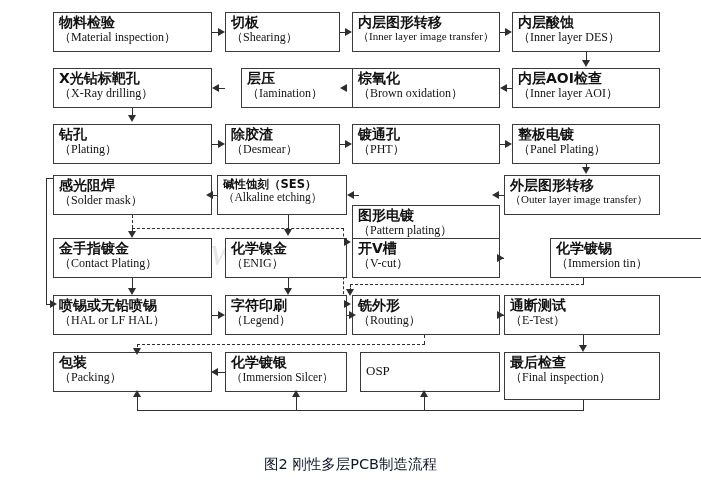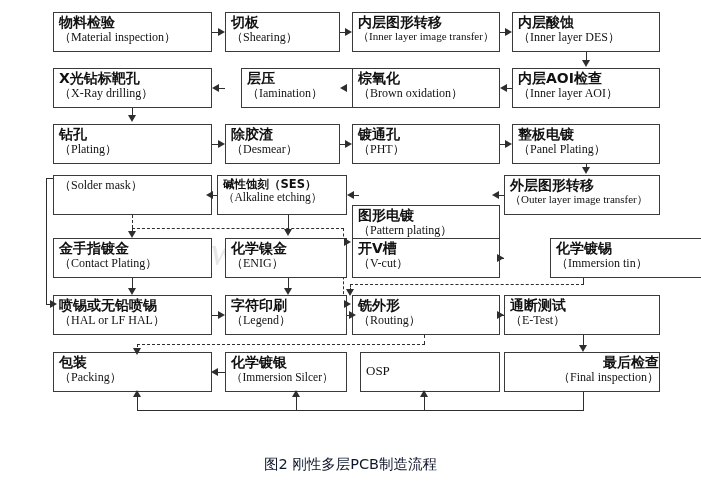--- a/index.html
+++ b/index.html
@@ -180,20 +180,21 @@
   <div class="arr arr-r" style="left:218px;top:140px;"></div>
   <div class="ln lnh" style="left:340px;top:144px;width:6px;"></div>
   <div class="arr arr-r" style="left:345px;top:140px;"></div>
   <div class="ln lnh" style="left:500px;top:144px;width:6px;"></div>
   <div class="arr arr-r" style="left:505px;top:140px;"></div>
 
   <div class="ln lnv" style="left:586px;top:164px;width:1px;height:4px;"></div>
   <div class="arr arr-d" style="left:582px;top:167px;"></div>
 
   <div class="box" style="left:53px;top:175px;width:159px;height:40px;">
+    <span class="cn">感光阻焊</span>
     <span class="en">（Solder mask）</span>
   </div>
   <div class="box" style="left:217px;top:175px;width:130px;height:40px;">
     <span class="cn" style="font-size:11.5px;">碱性蚀刻（SES）</span>
     <span class="en" style="font-size:11.5px;">（Alkaline etching）</span>
   </div>
   <div class="box" style="left:352px;top:175px;width:148px;height:40px;margin-top:30px;">
     <span class="cn">图形电镀</span>
     <span class="en">（Pattern plating）</span>
   </div>
@@ -294,21 +295,21 @@
     <span class="cn">包装</span>
     <span class="en">（Packing）</span>
   </div>
   <div class="box" style="left:225px;top:352px;width:122px;height:40px;">
     <span class="cn">化学镀银</span>
     <span class="en" style="font-size:11.5px;">（Immersion Silcer）</span>
   </div>
   <div class="box single" style="left:360px;top:352px;width:140px;height:40px;">
     <span class="cn">OSP</span>
   </div>
-  <div class="box" style="left:504px;top:352px;width:156px;height:40px;text-align:right;">
+  <div class="box" style="left:504px;top:352px;width:156px;height:48px;">
     <span class="cn">最后检查</span>
     <span class="en">（Final inspection）</span>
   </div>
 
   <div class="ln lnh" style="left:216px;top:372px;width:9px;"></div>
   <div class="arr arr-l" style="left:211px;top:368px;"></div>
 
   <div class="ln lnv" style="left:583px;top:392px;width:1px;height:18px;"></div>
   <div class="ln lnh" style="left:137px;top:410px;width:447px;"></div>
   <div class="ln lnv" style="left:137px;top:396px;width:1px;height:14px;"></div>

